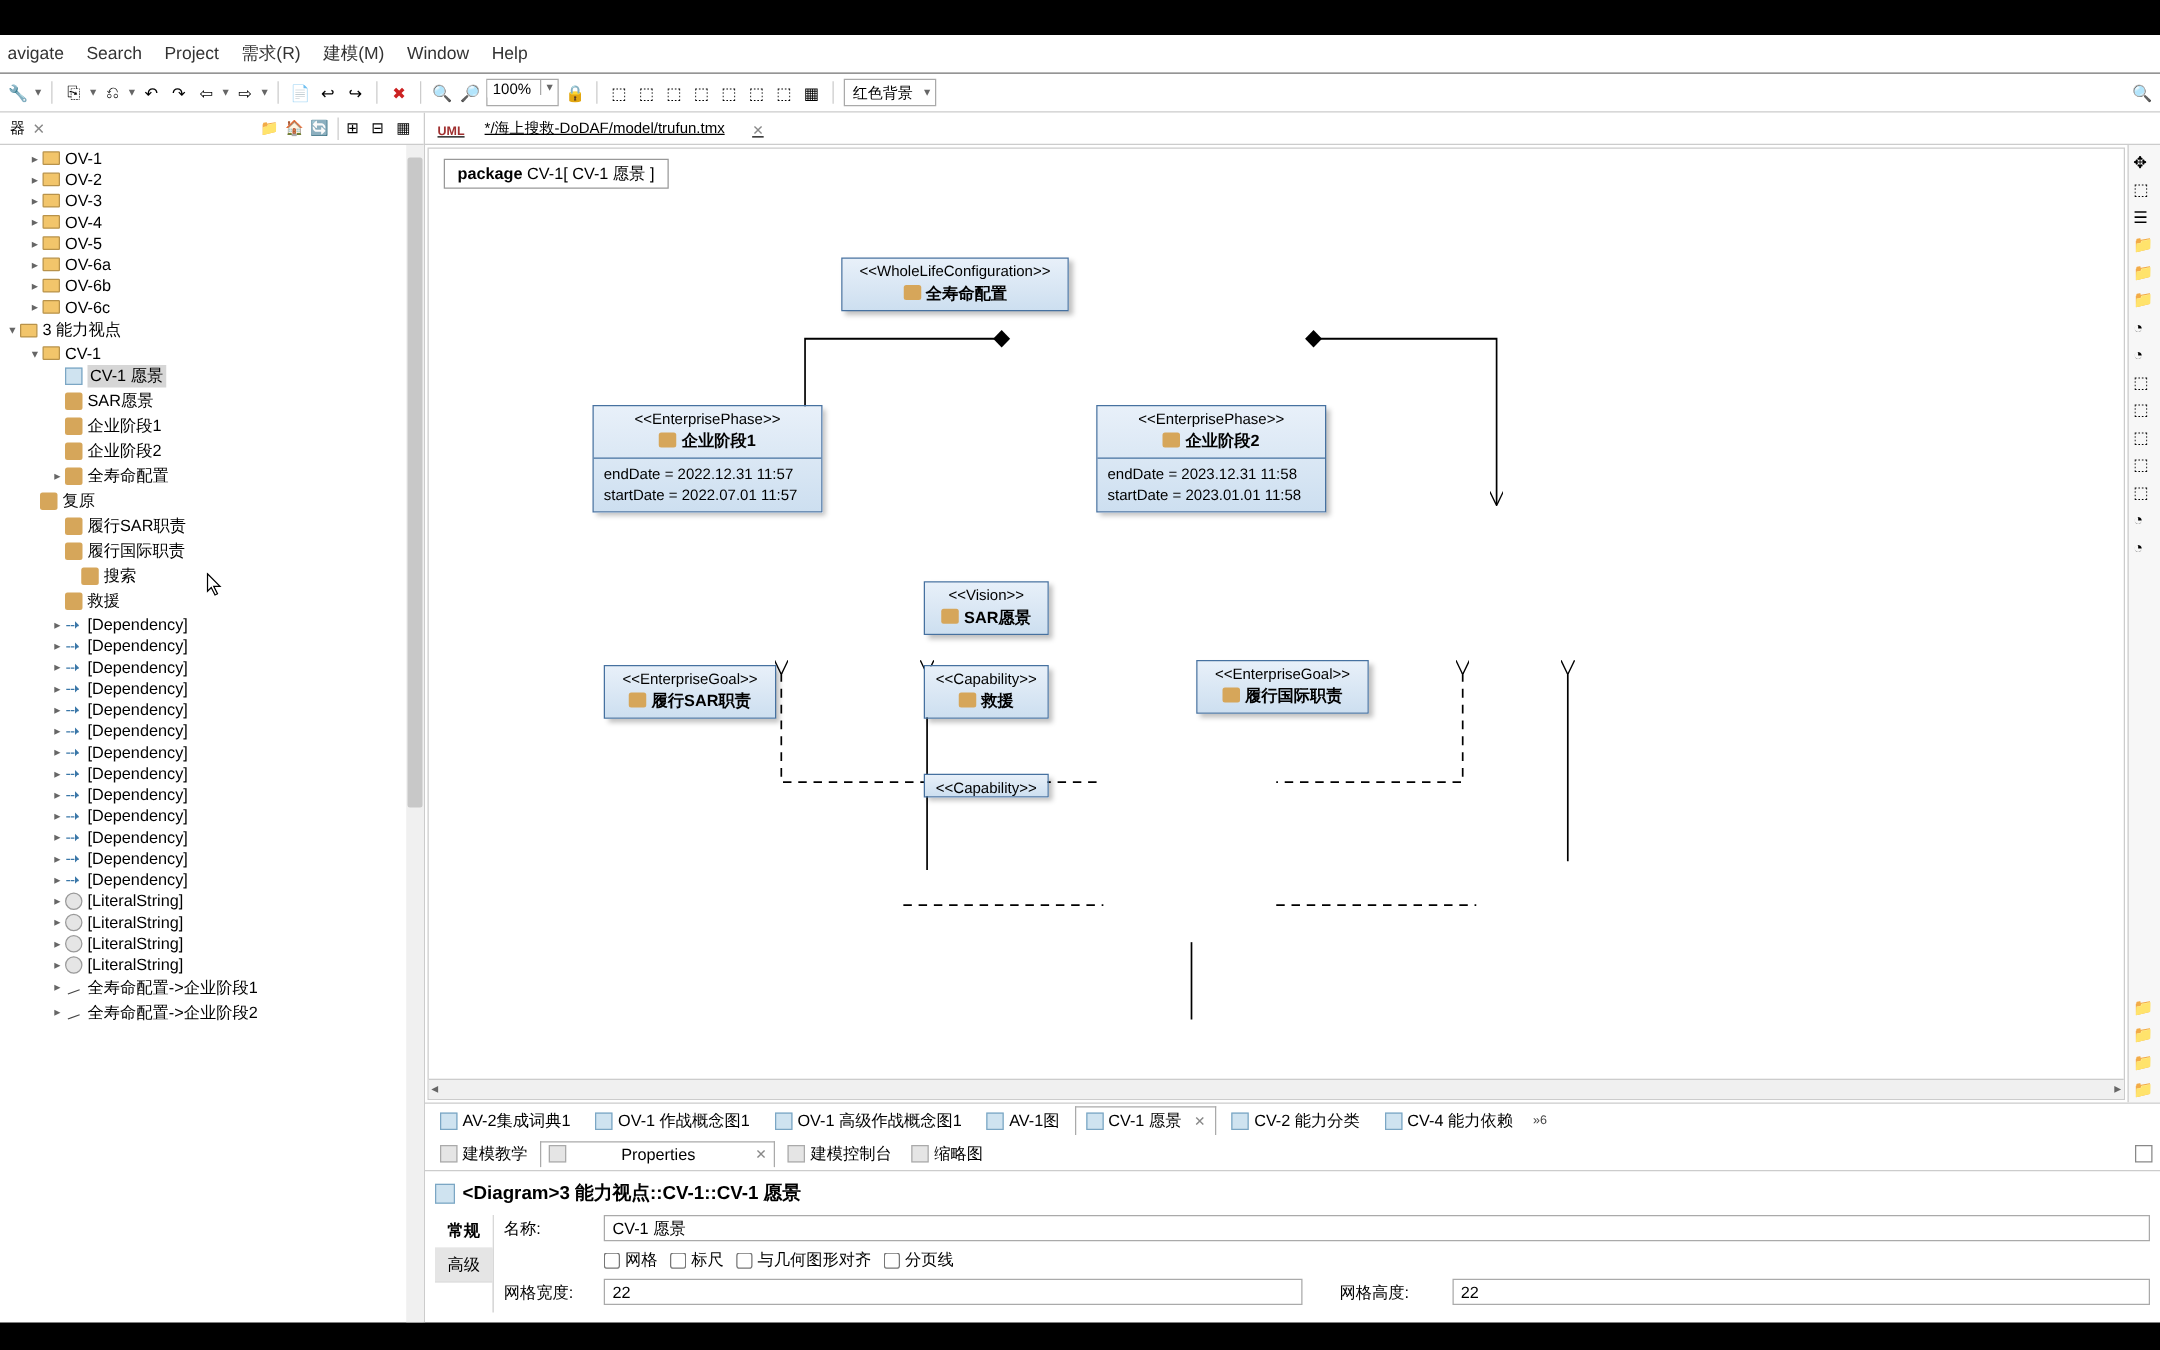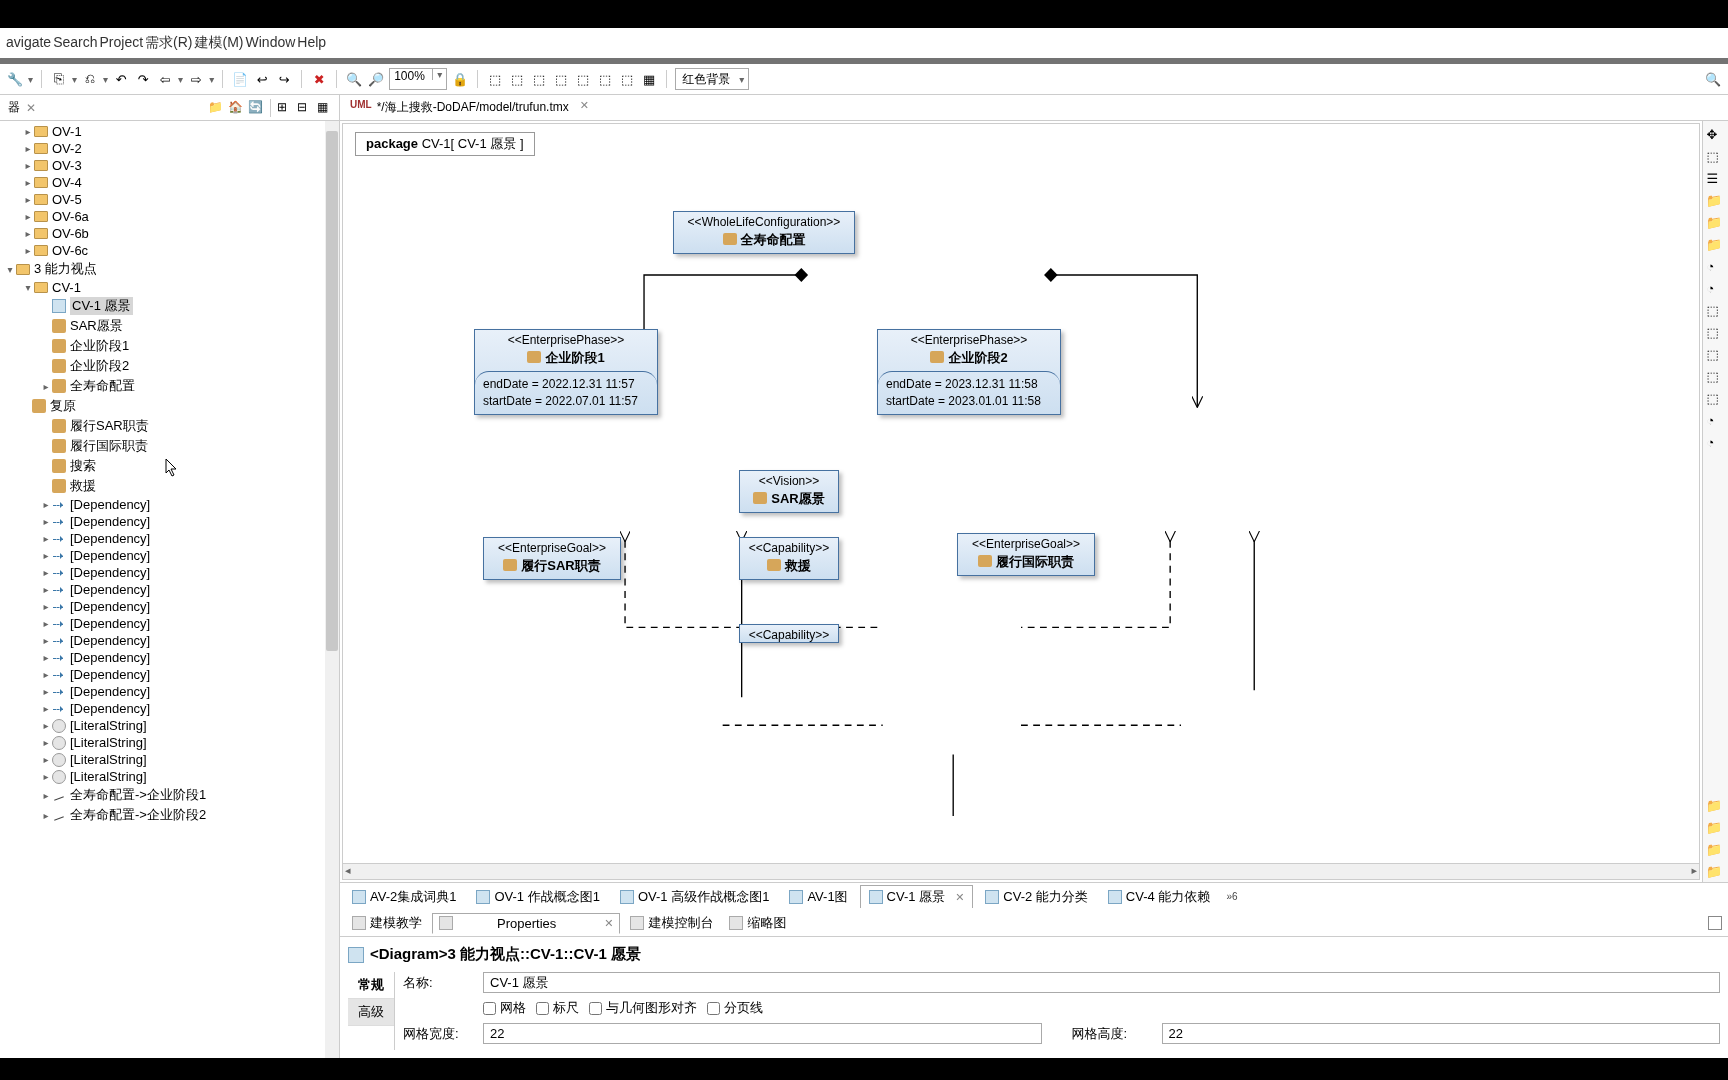--- a/index.html
+++ b/index.html
@@ -1,18 +1,18 @@
 <!DOCTYPE html>
 <html><head>
 <meta charset="utf-8">
 <style>
 * { box-sizing: border-box; margin: 0; padding: 0; font-family: "Microsoft YaHei", Arial, sans-serif; }
 body { background: #000; width: 1728px; height: 1080px; overflow: hidden; font-size: 13px; }
 .app { background: #fff; position: absolute; top: 28px; left: 0; right: 0; bottom: 22px; display: flex; flex-direction: column; }
-.menubar { display: flex; gap: 2px; padding: 6px 6px; font-size: 14px; color: #333; border-bottom: 6px solid #737373; }
+.menubar { display: flex; gap: 18px; padding: 6px 6px; font-size: 14px; color: #333; border-bottom: 1px solid #737373; }
 .menubar span { cursor: default; }
 .toolbar { display: flex; gap: 4px; padding: 4px 6px; border-bottom: 1px solid #ccc; align-items: center; }
 .tbtn { width: 18px; height: 18px; display: inline-flex; align-items: center; justify-content: center; }
 .tsep { width: 1px; height: 18px; background: #ccc; margin: 0 4px; }
 .zoom { display: inline-flex; align-items: flex-start; border: 1px solid #aaa; height: 22px; }
 .zoom input { width: 42px; border: none; font-size: 12px; padding: 0 4px; }
 .bg-select { border: 1px solid #aaa; height: 22px; font-size: 12px; padding: 0 18px 0 6px; display: inline-flex; align-items: center; position: relative; }
 .bg-select::after { content: "▾"; position: absolute; right: 4px; font-size: 10px; color: #666; }
 .search-icon { margin-left: auto; }
 .main { display: flex; flex: 1; overflow: hidden; }
@@ -31,31 +31,31 @@
 .dep-icon::before { content: ""; position: absolute; left: 1px; top: 7px; width: 10px; border-top: 1px dashed #3a77a8; }
 .dep-icon::after { content: ""; position: absolute; right: 0; top: 4px; width: 0; height: 0; border: 3px solid transparent; border-left-color: #3a77a8; }
 .lit-icon { width: 14px; height: 14px; margin-right: 4px; display: inline-block; border-radius: 50%; background: #e5e5e5; border: 1px solid #999; }
 .link-icon { width: 14px; height: 14px; margin-right: 4px; position: relative; }
 .link-icon::before { content: ""; position: absolute; left: 2px; top: 10px; width: 10px; border-top: 1px solid #444; transform: rotate(-20deg); }
 .tree .sel { background: #d6d6d6; padding: 0 2px; }
 .vscroll { position: absolute; right: 0; top: 0; bottom: 0; width: 14px; background: #f0f0f0; }
 .vscroll .thumb { position: absolute; left: 1px; right: 1px; background: #c8c8c8; border-radius: 2px; }
 .content { flex: 1; display: flex; flex-direction: column; overflow: hidden; }
 .editor-tabs { display: flex; align-items: center; padding: 2px 4px; border-bottom: 1px solid #ccc; font-size: 12px; }
-.editor-tab { display: flex; align-items: flex-start; gap: 5px; padding: 2px 6px; }
+.editor-tab { display: flex; align-items: flex-end; gap: 16px; padding: 2px 6px; text-decoration: underline; }
 .editor-tab .close { color: #888; margin-left: 6px; font-size: 11px; }
 .uml-ico { color: #a03030; font-weight: bold; font-size: 10px; }
 .canvas-wrap { flex: 1; display: flex; overflow: hidden; }
 .canvas { flex: 1; position: relative; background: #fff; border: 1px solid #ccc; margin: 2px; }
 .pkg-label { position: absolute; left: 12px; top: 8px; border: 1px solid #999; padding: 2px 10px; font-size: 13px; background: #fff; }
 .pkg-label b { font-weight: bold; }
 .box { position: absolute; background: linear-gradient(#e8f0f9, #cddff0); border: 1px solid #4671a0; box-shadow: 3px 3px 4px rgba(0,0,0,0.25); text-align: center; font-size: 13px; }
 .box .stereo { padding-top: 3px; font-size: 12px; }
 .box .name { font-weight: bold; padding: 2px 0 4px; }
-.box .attrs { border-top: 1px solid #4671a0; text-align: left; padding: 4px 8px; font-size: 12px; line-height: 1.4; border-radius: 14px; }
+.box .attrs { border-top: 1px solid #4671a0; text-align: left; padding: 4px 8px; font-size: 12px; line-height: 1.4; }
 .mini-ico { display: inline-block; width: 14px; height: 12px; background: #d6a65a; margin-right: 4px; vertical-align: -1px; border-radius: 2px; }
 svg.lines { position: absolute; left: 0; top: 0; width: 100%; height: 100%; pointer-events: none; }
 .hscroll { height: 16px; background: #f0f0f0; border-top: 1px solid #ccc; position: relative; }
 .hscroll::before { content: "◂"; position: absolute; left: 2px; top: 0; font-size: 11px; color: #666; }
 .hscroll::after { content: "▸"; position: absolute; right: 2px; top: 0; font-size: 11px; color: #666; }
 .right-rail { width: 26px; border-left: 1px solid #ccc; background: #f7f7f7; display: flex; flex-direction: column; align-items: center; padding-top: 6px; gap: 4px; }
 .right-rail .pi { width: 18px; height: 18px; }
 .bottom-tabs { display: flex; align-items: center; border-top: 1px solid #ccc; padding: 2px 4px; gap: 4px; font-size: 13px; }
 .bottom-tabs .btab { display: flex; align-items: center; gap: 4px; padding: 2px 8px; }
 .bottom-tabs .btab .tico { width: 14px; height: 14px; background: #cfe3f0; border: 1px solid #7ba6c4; }
@@ -238,21 +238,21 @@
           <div class="tree-item" style="padding-left: 40px;">
             <span class="tw"></span>
             <span class="node-icon"></span>
             <span>履行SAR职责</span>
           </div>
           <div class="tree-item" style="padding-left: 40px;">
             <span class="tw"></span>
             <span class="node-icon"></span>
             <span>履行国际职责</span>
           </div>
-          <div class="tree-item" style="padding-left: 40px; text-align: right;">
+          <div class="tree-item" style="padding-left: 53px; text-align: right;">
             <span class="tw"></span>
             <span class="node-icon"></span>
             <span>搜索</span>
           </div>
           <div class="tree-item" style="padding-left: 40px;">
             <span class="tw"></span>
             <span class="node-icon"></span>
             <span>救援</span>
           </div>
           <div class="tree-item" style="padding-left: 40px;">

